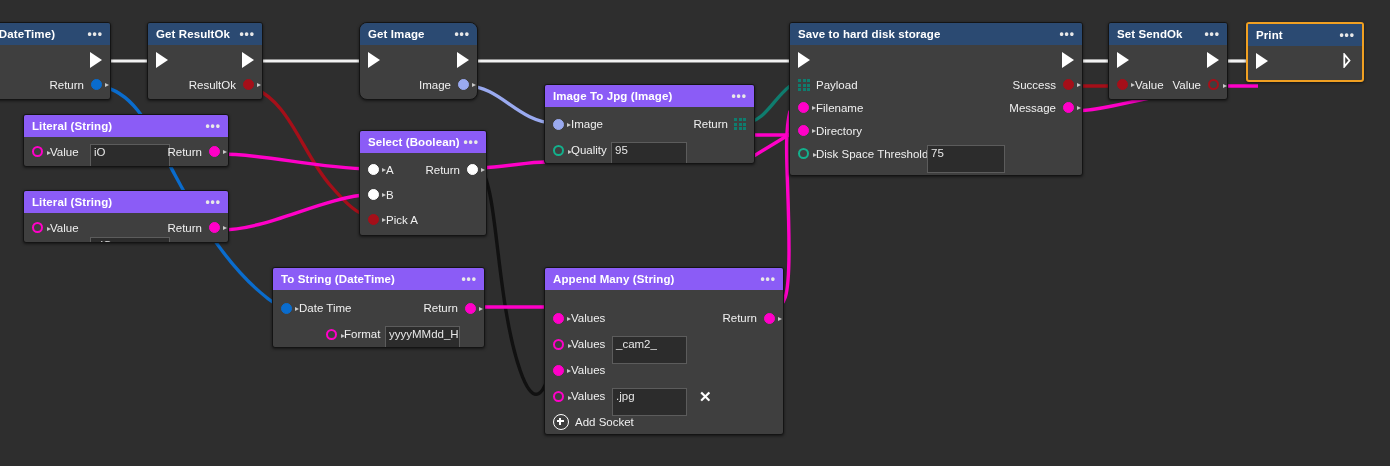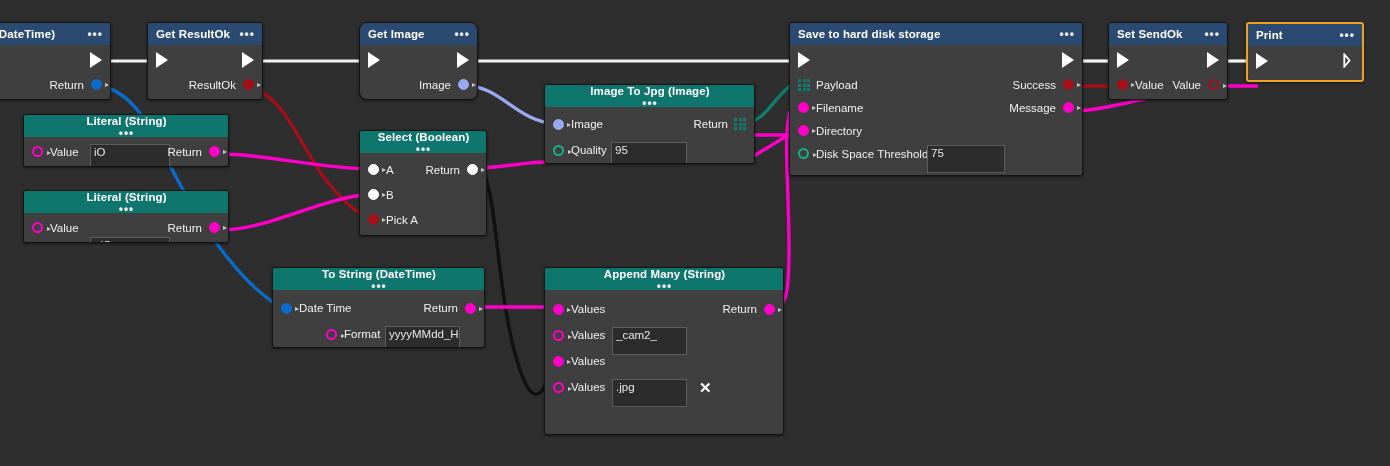--- a/index.html
+++ b/index.html
@@ -27,21 +27,21 @@
   .node.sel{border:2px solid #f0a022;}
   .node .hdr{
     height:22px;
     display:flex;align-items:center;justify-content:space-between;
     padding:0 7px 0 8px;
     font-size:11.5px;color:#ffffff;font-weight:bold;
     letter-spacing:.1px;
     white-space:nowrap;
   }
   .hdr-blue{background:#2b4a72;}
-  .hdr-green{background:#0f766e;flex-direction:column;}
+  .hdr-green{background:#8b5cf6;}
   .dots{color:#e8e8e8;font-size:12px;letter-spacing:1px;line-height:8px;font-weight:bold;}
   .body{position:relative;padding:0;}
 
   
   .execrow{height:28px;position:relative;}
   .exec{position:absolute;top:7px;width:0;height:0;}
   .exec.filled{
     border-top:8px solid transparent;border-bottom:8px solid transparent;
     border-left:12px solid #ffffff;
   }
@@ -381,21 +381,21 @@
           <span class="field" style="left:67px;top:5px;width:75px;">yyyyMMdd_HH</span>
         </div>
       </div>
     </div>
 
     <div class="node" style="left:544px;top:267px;width:240px;height:168px;">
       <div class="hdr hdr-green">
         <span>Append Many (String)</span>
         <span class="dots">•••</span>
       </div>
-      <div class="body" style="padding-top:6px;">
+      <div class="body" style="padding-top:15px;">
         <div class="row" style="height:26px;">
           <span class="pin l" style="background:#ff00c8;border:1px solid #ff00c8;"></span>
           <span class="lbl-in">Values</span>
           <span class="lbl-out">Return</span>
           <span class="pin r" style="background:#ff00c8;border:1px solid #ff00c8;"></span>
         </div>
         <div class="row" style="height:26px;">
           <span class="pin l" style="background:transparent;border:2px solid #ff00c8;"></span>
           <span class="lbl-in">Values</span>
           <span class="field" style="left:67px;top:5px;width:75px;">_cam2_</span>
@@ -403,17 +403,21 @@
         <div class="row" style="height:26px;">
           <span class="pin l" style="background:#ff00c8;border:1px solid #ff00c8;"></span>
           <span class="lbl-in">Values</span>
         </div>
         <div class="row" style="height:26px;">
           <span class="pin l" style="background:transparent;border:2px solid #ff00c8;"></span>
           <span class="lbl-in">Values</span>
           <span class="field" style="left:67px;top:5px;width:75px;">.jpg</span>
           <span class="xbtn" style="left:154px;top:6px;">✕</span>
         </div>
+        <div class="addsock">
+          <span class="plus" style="top:5px;"></span>
+          <span style="position:absolute;left:30px;">Add Socket</span>
+        </div>
       </div>
     </div>
 
   </div>
 </div>
 
 </body></html>

